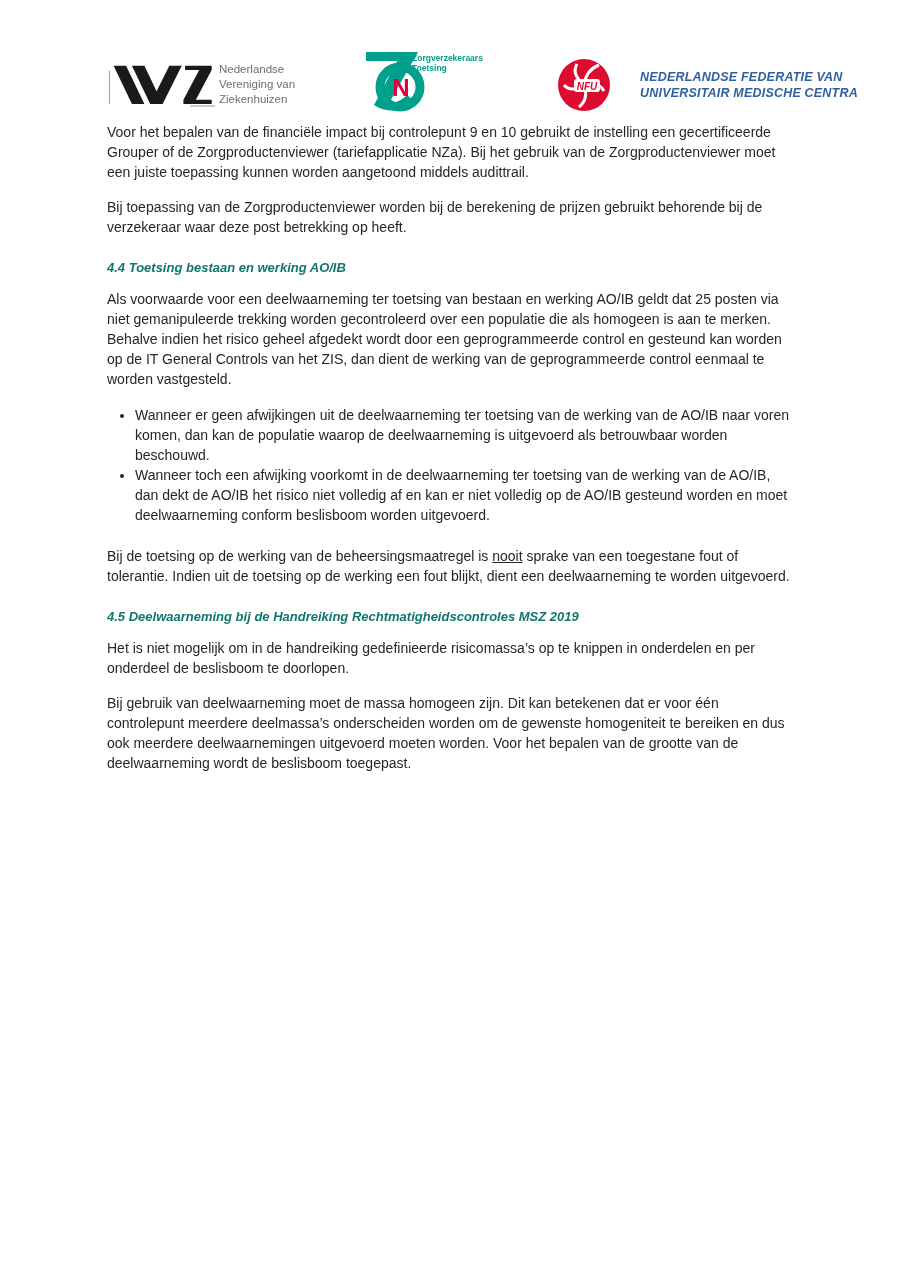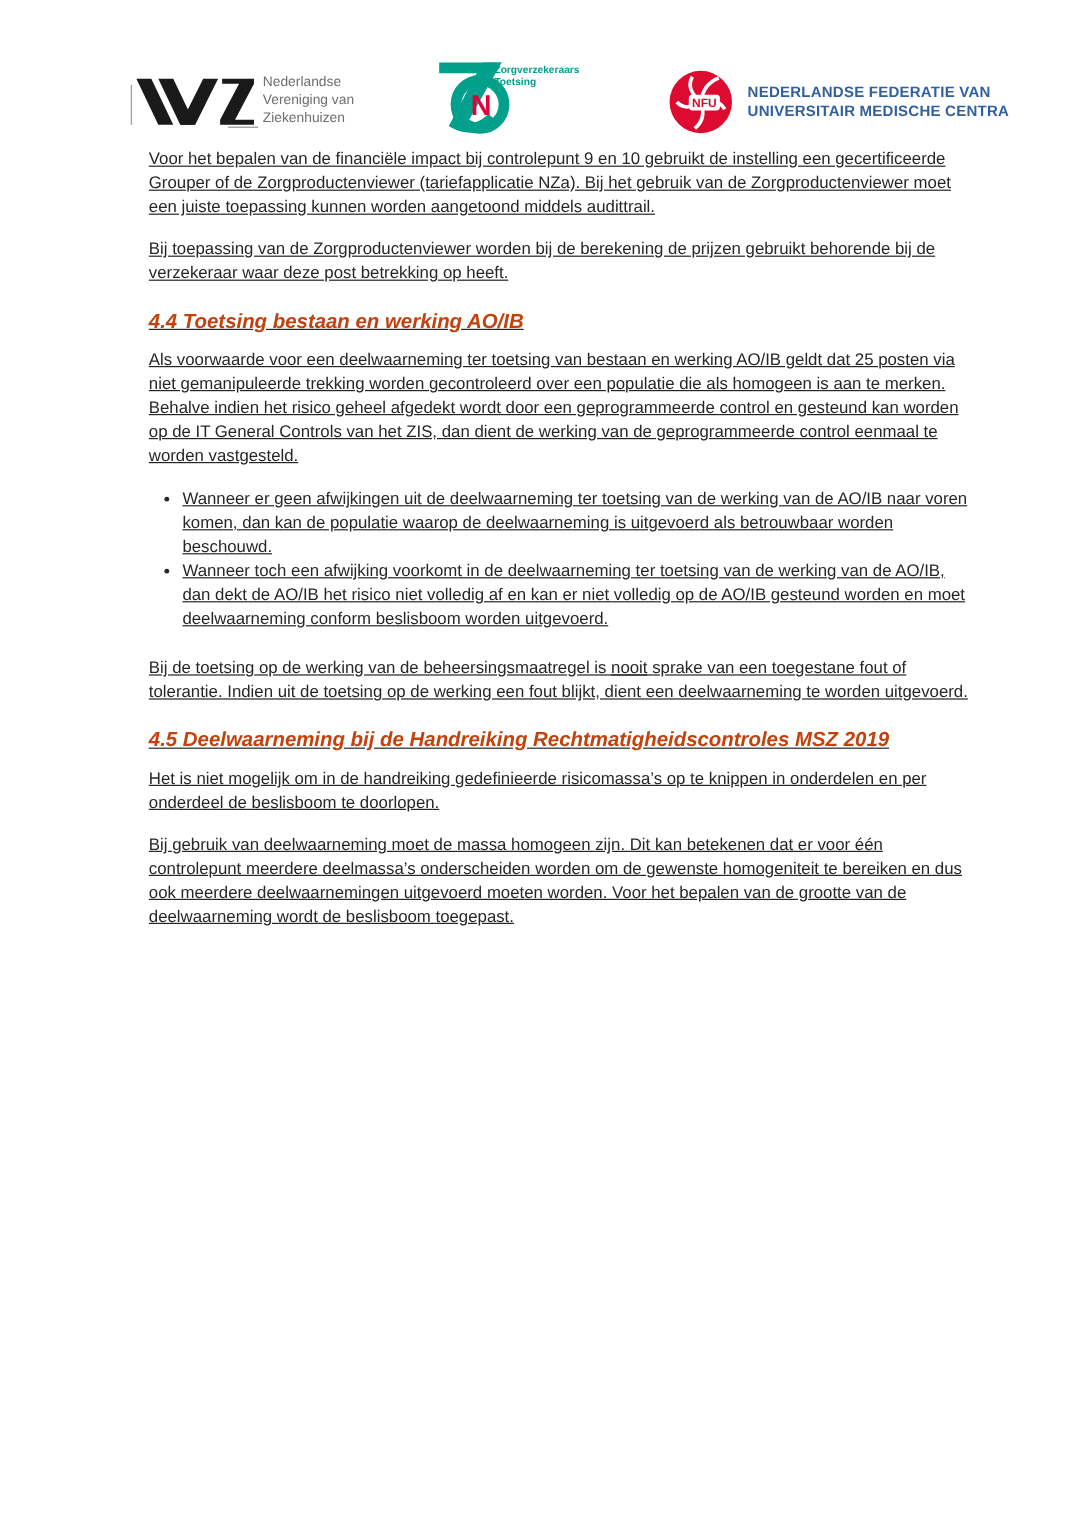--- a/index.html
+++ b/index.html
@@ -13,28 +13,28 @@
     color:#262626;
     overflow:hidden;
   }
 
   
   .logo-nvz { position:absolute; left:107px; top:57px; display:flex; align-items:center; gap:4px; }
   .nvz-text { font-size:11.5px; line-height:15px; color:#6d6e71; }
   .logo-zn { position:absolute; left:360px; top:47px; width:130px; height:68px; }
   .zn-text { position:absolute; left:52px; top:6px; width:78px; text-align:left;
              font-size:8.5px; line-height:10px; color:#00a08c; font-weight:bold; }
-  .logo-nfu { position:absolute; left:557px; top:58px; display:flex; align-items:center; gap:12px; }
+  .logo-nfu { position:absolute; left:557px; top:58px; display:flex; align-items:center; gap:29px;font-style:italic; }
   .nfu-text { font-size:12.5px; line-height:16px; color:#31609e; font-weight:bold; letter-spacing:.2px; }
 
   
-  .content { position:absolute; left:124px; top:122px; width:686px;
-             font-size:14px; line-height:20px;text-decoration:underline; }
+  .content { position:absolute; left:107px; top:122px; width:686px;
+             font-size:14px; line-height:20px; }
   .content p { margin:0 0 15px 0; }
-  h3.sec { font-size:17px; font-weight:bold; font-style:italic; margin:21px 0 11px 0; color:#c2410c; }
+  h3.sec { font-size:13px; font-weight:bold; font-style:italic; margin:21px 0 11px 0; color:#0f766e; }
   ul.blist { margin:16px 0 21px 0; padding-left:28px; }
   ul.blist li { margin:0; line-height:20px; }
   .u { text-decoration:underline;margin-top:20px; }
 </style>
 </head>
 <body>
 
 <div class="page">
 
   <div class="logo-nvz">

